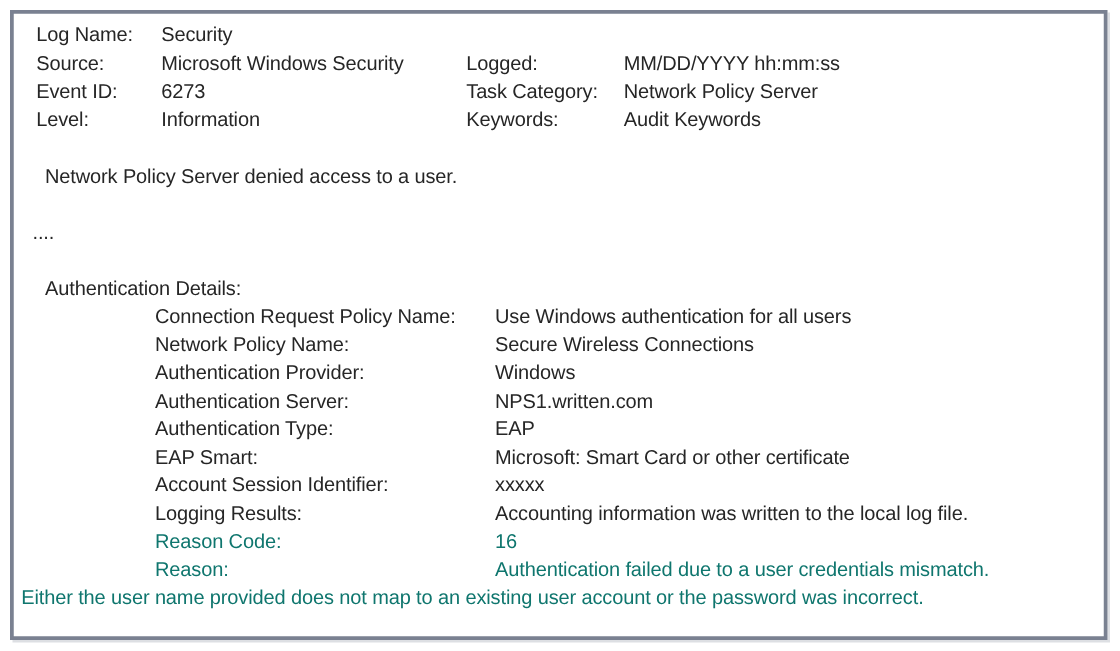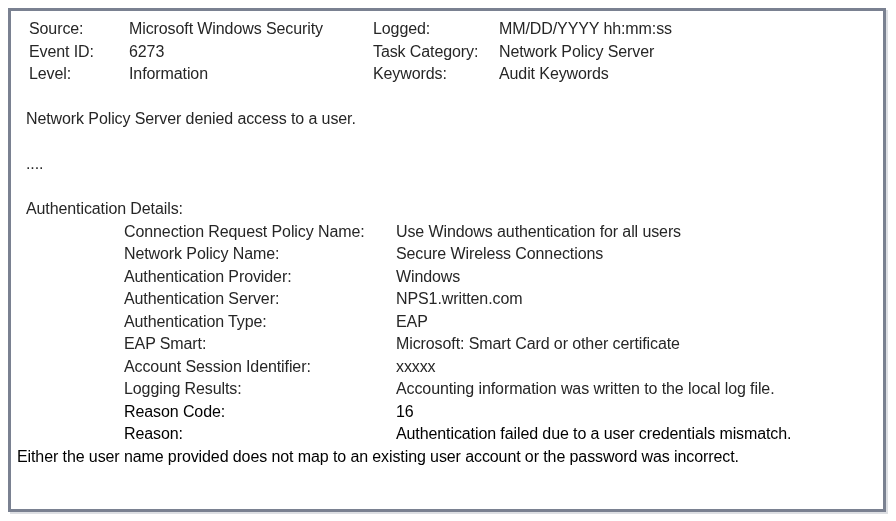--- a/index.html
+++ b/index.html
@@ -28,37 +28,43 @@
     padding: 7px 10px 0 0;
     overflow: hidden;
   }
   .hdr-row {
     display: grid;
     grid-template-columns: 100px 244px 126px 1fr;
     padding-left: 18px;
     white-space: nowrap;
   }
   .spacer { height: 22.5px; }
-  .desc, .heading { padding-left: 15px; white-space: nowrap; }
+  .desc, .heading { padding-left: 15px; white-space: nowrap; margin-left: 10px; }
   .ellipsis { padding-left: 15px; }
   .detail-row {
     display: grid;
     grid-template-columns: 272px 1fr;
     padding-left: 113px;
     white-space: nowrap;
   }
   .continuation { padding-left: 6px; white-space: nowrap; }
-  .red { color: #000000; }
+  .red { color: #0f766e; }
 </style>
 </head>
 <body>
 
 <div class="event-box">
 
   <div>
+    <div class="hdr-row">
+      <span>Log Name:</span>
+      <span>Security</span>
+      <span></span>
+      <span></span>
+    </div>
     <div class="hdr-row">
       <span>Source:</span>
       <span>Microsoft Windows Security</span>
       <span>Logged:</span>
       <span>MM/DD/YYYY hh:mm:ss</span>
     </div>
     <div class="hdr-row">
       <span>Event ID:</span>
       <span>6273</span>
       <span>Task Category:</span>

